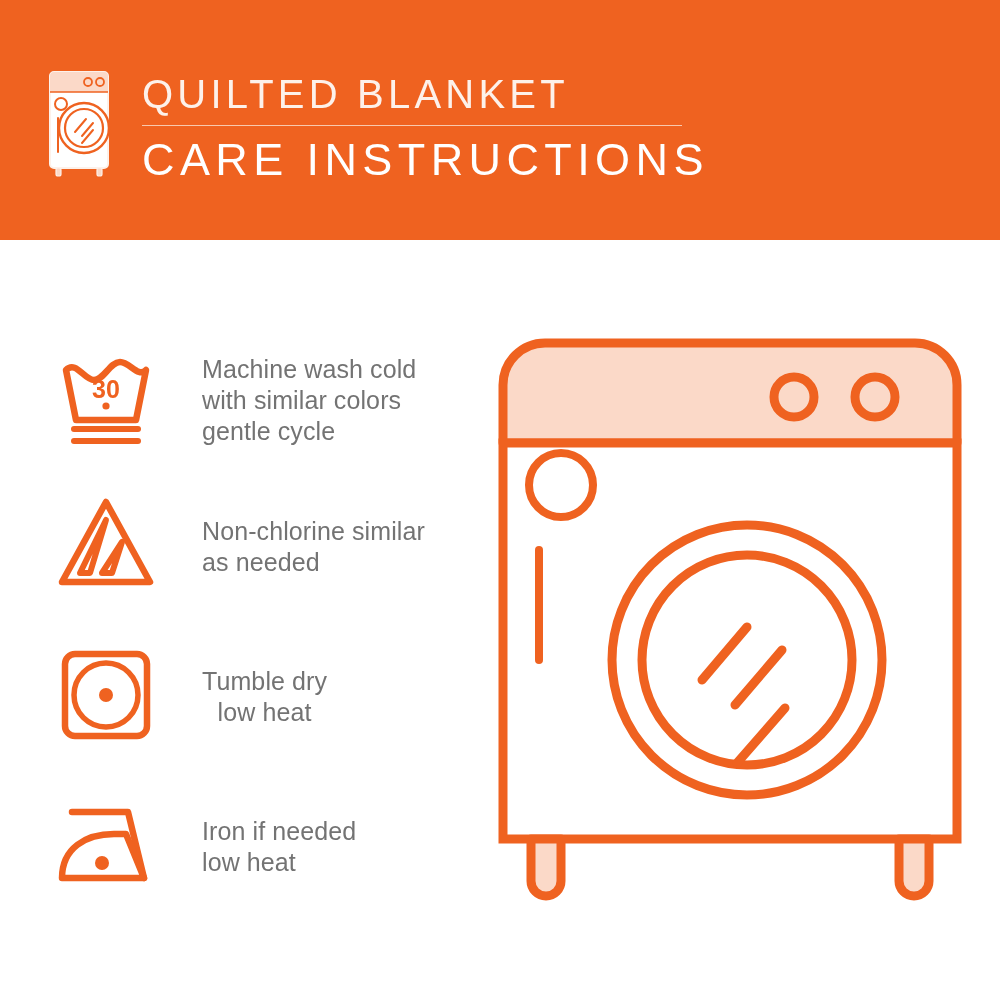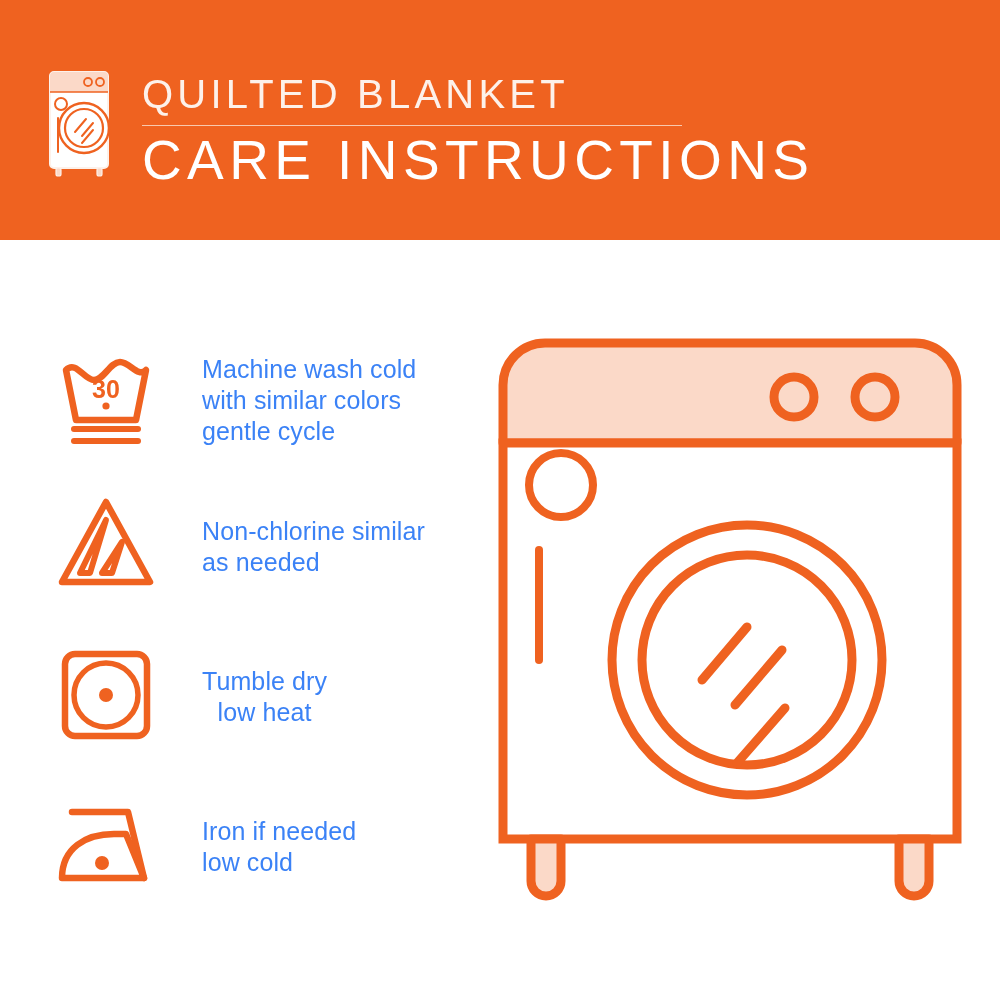--- a/index.html
+++ b/index.html
@@ -55,27 +55,26 @@
     white-space: nowrap;
   }
   .title-rule {
     width: 540px;
     height: 1px;
     background: #F8C8AE;
     margin: 5px 0 6px 0;
   }
   .title-sub {
     font-family: "Liberation Sans", sans-serif;
-    font-size: 55px;
+    font-size: 45px;
     font-weight: 400;
     letter-spacing: 5.4px;
     color: #FFFFFF;
     line-height: 56px;
     white-space: nowrap;
-    text-align: right;
   }
 
   
   .care-list {
     position: absolute;
     left: 52px;
     top: 340px;
     width: 420px;
   }
   .care-row {
@@ -90,21 +89,21 @@
     height: 108px;
     position: relative;
   }
   .care-text {
     margin-left: 42px;
     margin-top: 14px;
     font-family: "Liberation Sans", sans-serif;
     font-size: 25px;
     font-weight: 500;
     line-height: 31px;
-    color: #3b82f6;
+    color: #737373;
     letter-spacing: 0.1px;
     white-space: pre-line;
   }
   .care-row.r2 .care-text { margin-top: 26px; }
   .care-row.r3 .care-text { margin-top: 26px; text-align: center; }
   .care-row.r4 .care-text { margin-top: 26px; }
 
   
   .machine {
     position: absolute;
@@ -210,21 +209,21 @@
         <svg viewBox="0 0 108 108" width="108" height="108" aria-hidden="true">
 
           <path d="M20 22 H76 L92 88" fill="none" stroke="#EF6220" stroke-width="6.5" stroke-linecap="round" stroke-linejoin="round"></path>
 
           <path d="M10 88 C10 58, 34 44, 62 44 L74 44 L92 88 Z" fill="none" stroke="#EF6220" stroke-width="6.5" stroke-linejoin="round" stroke-linecap="round"></path>
 
           <circle cx="50" cy="73" r="7" fill="#EF6220"></circle>
         </svg>
       </div>
       <div class="care-text">Iron if needed
-low cold</div>
+low heat</div>
     </div>
 
   </div>
 
   <div class="machine">
     <svg viewBox="0 0 470 600" width="470" height="600" aria-hidden="true">
 
       <path d="M8 50 a42 42 0 0 1 42 -42 h370 a42 42 0 0 1 42 42 v58 h-454 z" fill="#FBD9C8" stroke="#EF6220" stroke-width="9" stroke-linejoin="round"></path>
 
       <circle cx="299" cy="62" r="20" fill="none" stroke="#EF6220" stroke-width="9"></circle>

